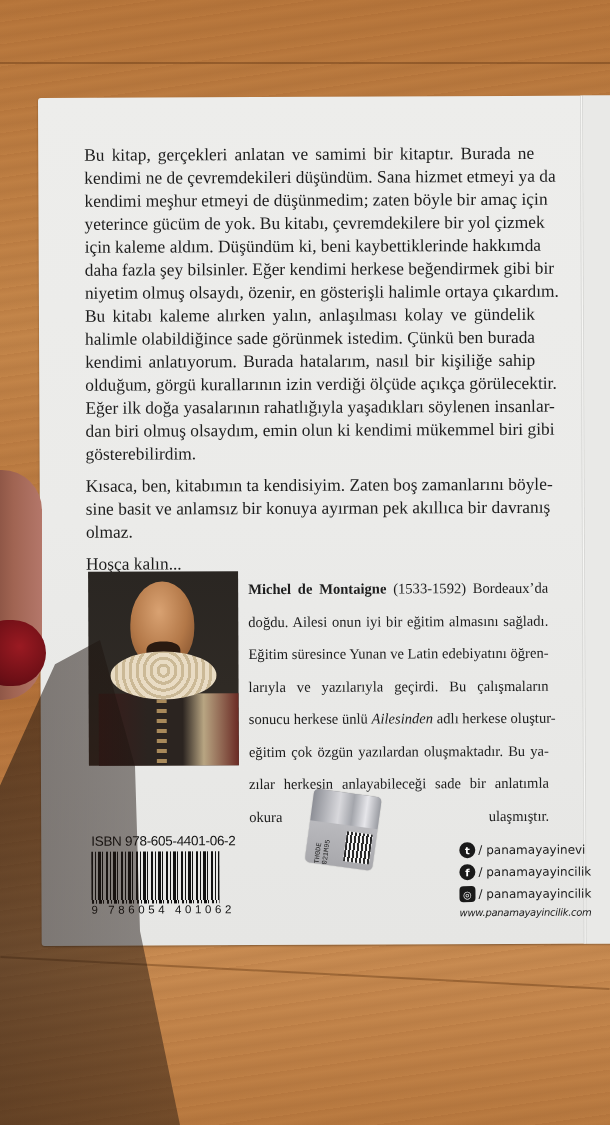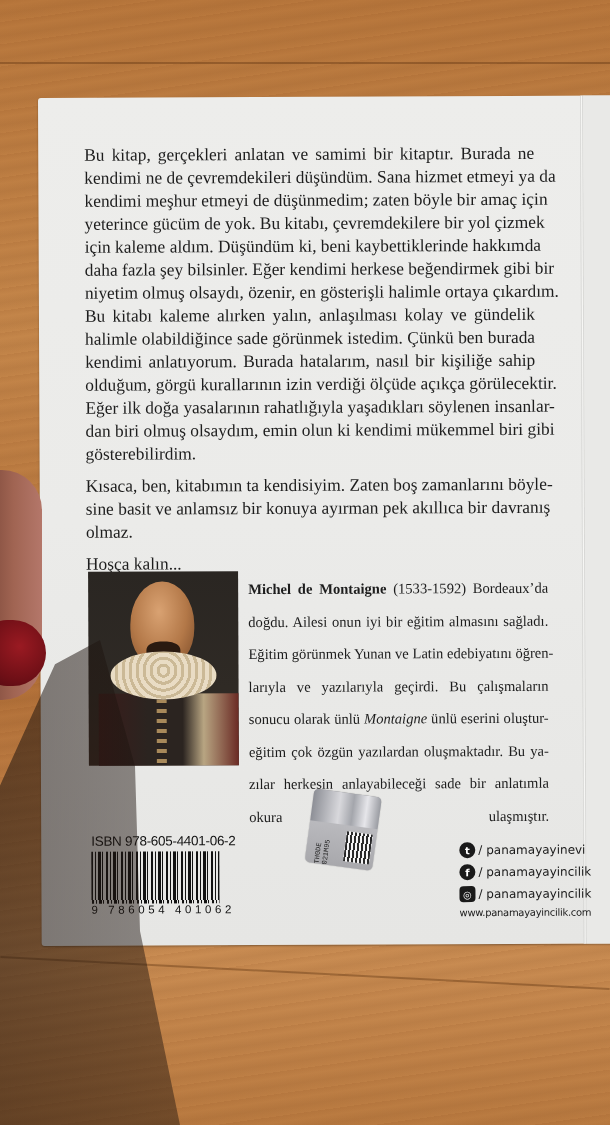--- a/index.html
+++ b/index.html
@@ -119,21 +119,21 @@
       font-family: "DejaVu Sans", sans-serif; color: #1a1a1a;
     }
     .social-row { display: flex; align-items: center; height: 22px; font-size: 12px; white-space: nowrap; }
     .social-icon {
       width: 16px; height: 16px; border-radius: 50%; background: #1a1a1a; color: #fff;
       display: inline-flex; align-items: center; justify-content: center;
       font-size: 10px; font-weight: bold; margin-right: 3px;
       font-family: "DejaVu Sans", sans-serif;
     }
     .social-icon.ig { border-radius: 4px; }
-    .website { font-size: 10px; margin-top: 2px; letter-spacing: -0.3px; }
+    .website { font-size: 10px; margin-top: 2px; letter-spacing: -0.3px; font-style: italic; }
     .finger {
       position: absolute; left: -30px; top: 470px; width: 72px; height: 230px;
       border-radius: 0 40px 40px 0;
       background: linear-gradient(90deg, #6a3a2e 0%, #a06452 60%, #b4776a 100%);
     }
     .nail {
       position: absolute; left: -20px; top: 620px; width: 66px; height: 66px;
       border-radius: 45% 55% 55% 45%;
       background: radial-gradient(ellipse at 60% 40%, #9a1a22 0%, #6e0f16 60%, #4a0a10 100%);
     }
@@ -185,23 +185,23 @@
     <div class="portrait">
       <div class="coat"></div>
       <div class="buttons"></div>
       <div class="head"></div>
       <div class="beard"></div>
       <div class="ruff"></div>
     </div>
     <div class="bio-text">
       <span class="line"><span class="author-name">Michel de Montaigne</span><span> (1533-1592) Bordeaux’da</span></span>
       <span class="line">doğdu. Ailesi onun iyi bir eğitim almasını sağladı.</span>
-      <span class="line">Eğitim görünmek Yunan ve Latin edebiyatını öğren-</span>
+      <span class="line">Eğitim süresince Yunan ve Latin edebiyatını öğren-</span>
       <span class="line">larıyla ve yazılarıyla geçirdi. Bu çalışmaların</span>
-      <span class="line"><span>sonucu olarak ünlü </span><i>Montaigne</i><span> ünlü eserini oluştur-</span></span>
+      <span class="line"><span>sonucu herkese ünlü </span><i>Ailesinden</i><span> adlı herkese oluştur-</span></span>
       <span class="line">eğitim çok özgün yazılardan oluşmaktadır. Bu ya-</span>
       <span class="line">zılar herkesin anlayabileceği sade bir anlatımla</span>
       <span class="line">okura ulaşmıştır.</span>
     </div>
   </div>
 
   <div class="sticker">
     <div class="holo"></div>
     <div class="code">TH0DE 021M95</div>
     <div class="qr"></div>

